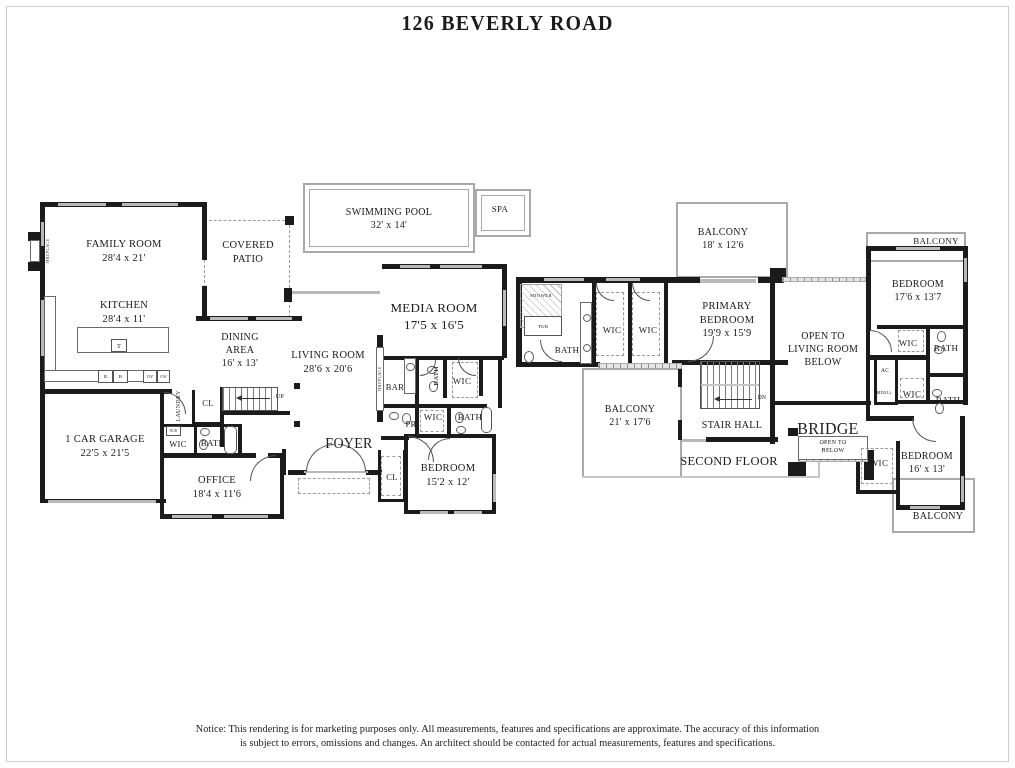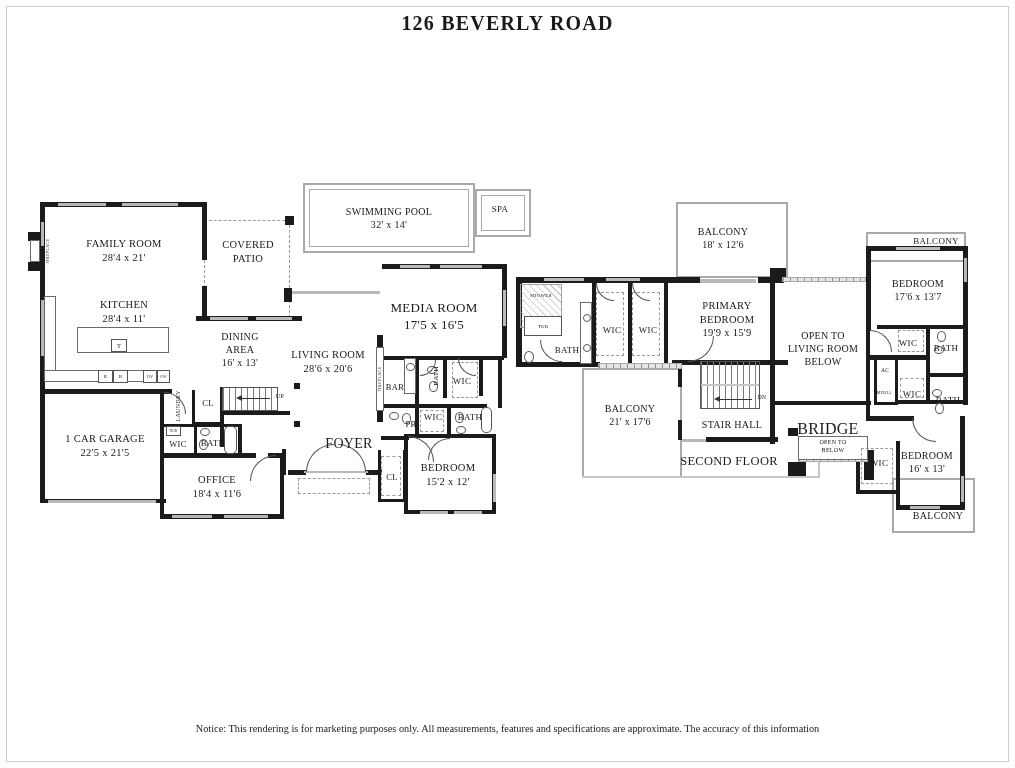--- a/index.html
+++ b/index.html
@@ -390,13 +390,14 @@
     <div class="pi label" style="left: 927px; top: 462px; font-size: 10px; transform: translate(-50%, -50%);">
       <div>BEDROOM</div>
       <div>16' x 13'</div>
     </div>
     <div class="pi label" style="left: 938px; top: 515px; font-size: 10px; transform: translate(-50%, -50%);">
       <div>BALCONY</div>
     </div>
   </div>
 <div class="notice">
   <div>Notice: This rendering is for marketing purposes only. All measurements, features and specifications are approximate. The accuracy of this information</div>
+  <div>is subject to errors, omissions and changes. An architect should be contacted for actual measurements, features and specifications.</div>
 </div>
 
 </body></html>

